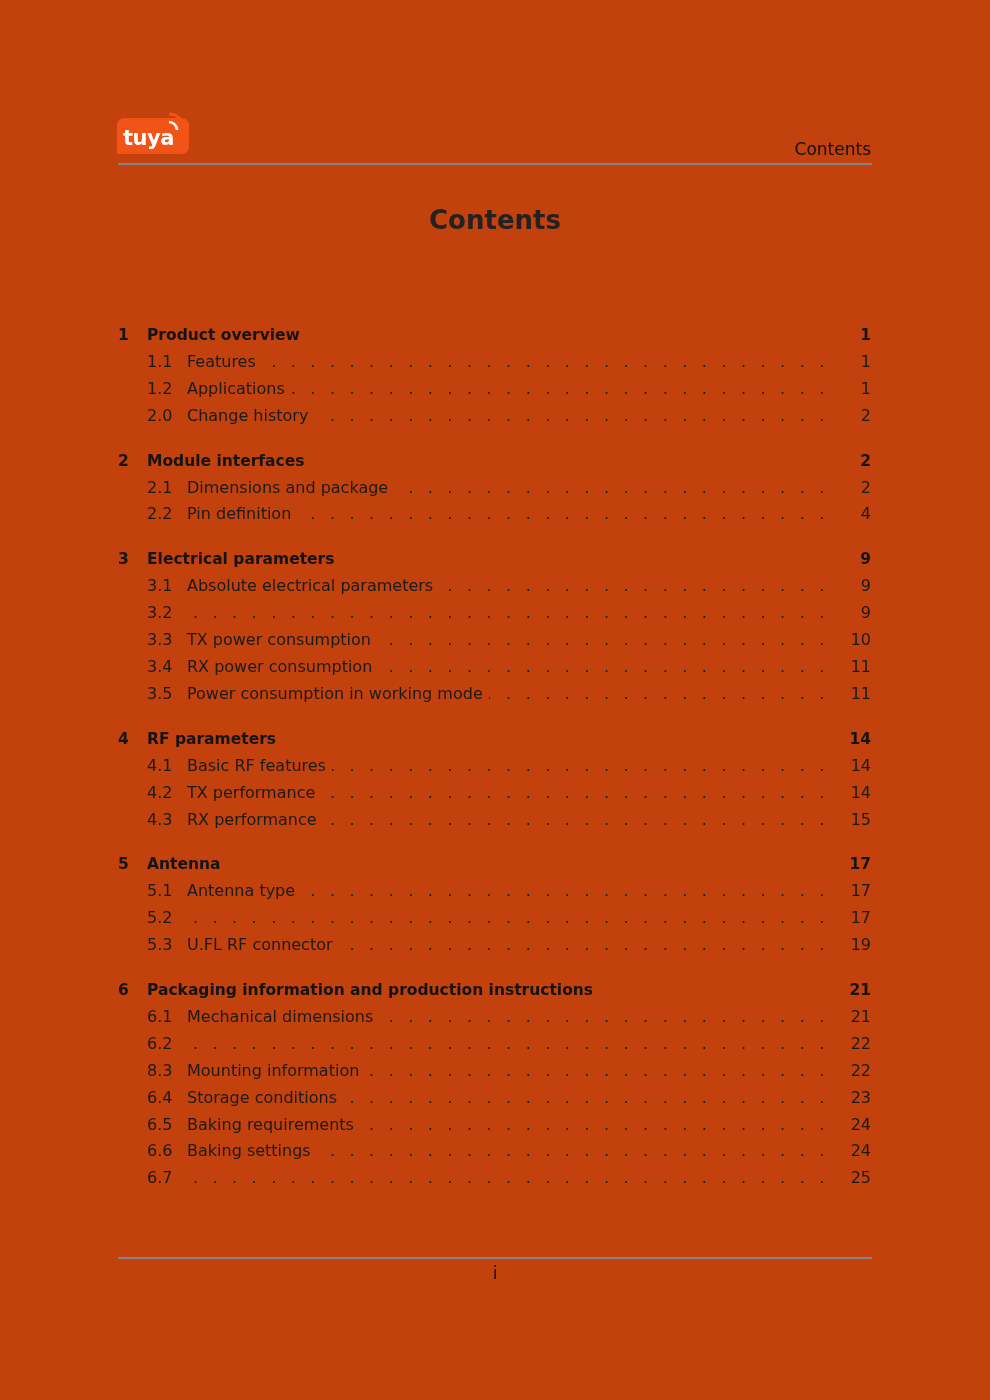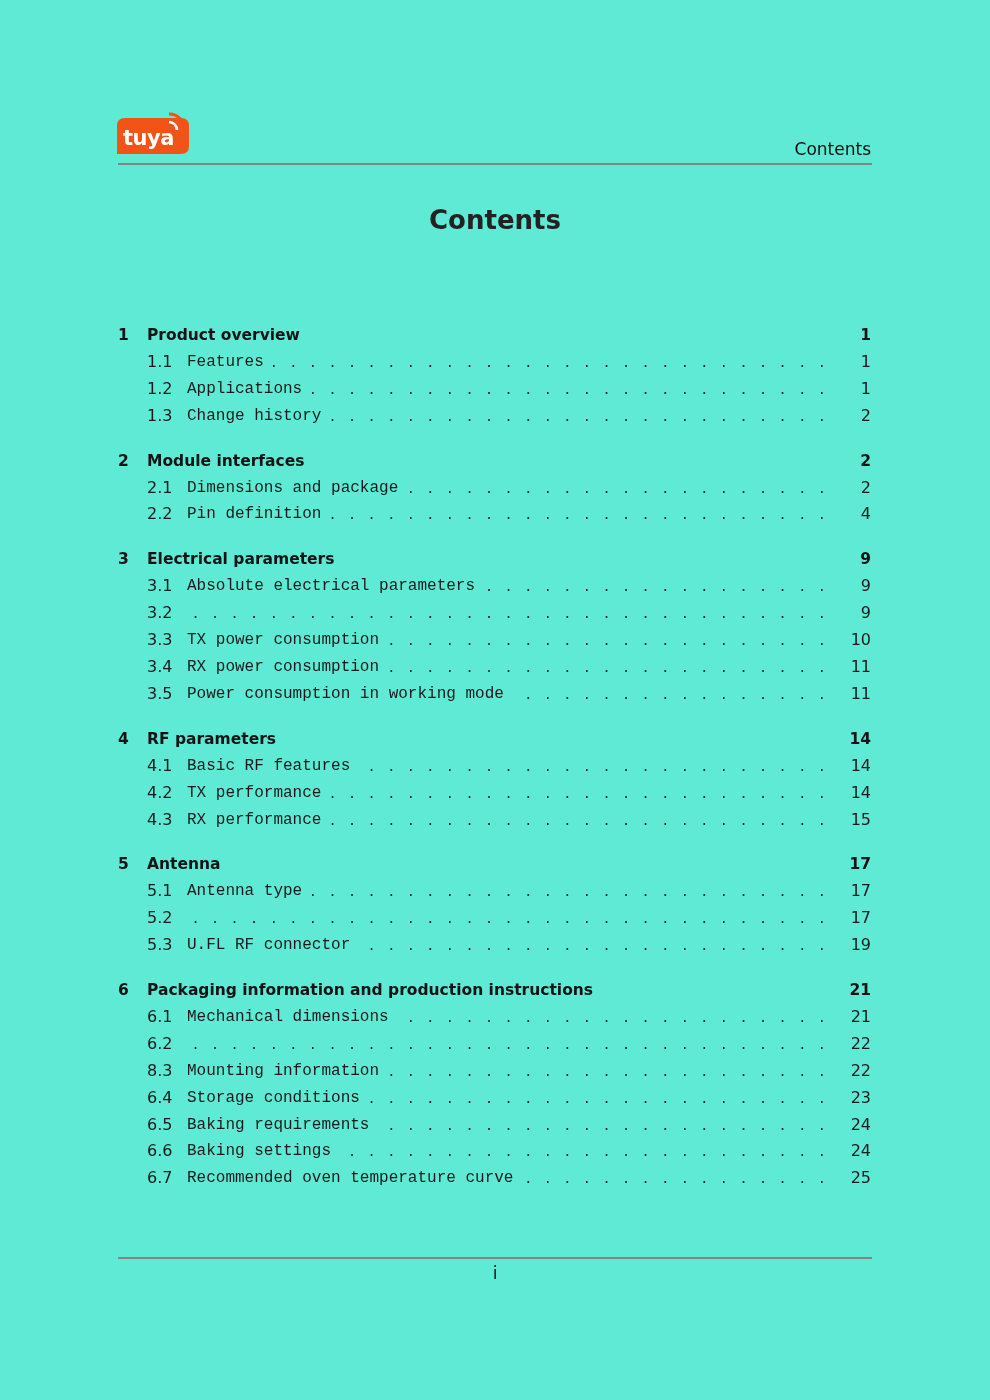--- a/index.html
+++ b/index.html
@@ -1,19 +1,19 @@
 <!DOCTYPE html>
 <html><head>
 <meta charset="utf-8">
 <style>
   html,body{margin:0;padding:0;background:#ffffff;}
   .page{
     position:relative;
     width:990px;height:1400px;
-    background:#5eead4;
+    background:#c2410c;
     font-family:"DejaVu Sans",sans-serif;
     color:#1b1b1b;
     overflow:hidden;
   }
   
   .logo{position:absolute;left:117px;top:112px;width:80px;height:48px;}
   .logo svg{overflow:visible;}
   .header-label{
     position:absolute;top:138px;right:119px;
     font-size:17px;color:#111;line-height:22px;
@@ -31,21 +31,21 @@
   
   .toc{position:absolute;left:118px;right:119px;top:322px;}
   .toc-section + .toc-section{margin-top:18px;}
   .row{display:flex;line-height:26.9px;font-size:16px;white-space:nowrap;}
   .row.head{font-weight:bold;font-size:15.5px;color:#141414;}
   .head .num{flex:none;width:29px;}
   .head .stitle{flex:none;}
   .head .spacer{flex:1 1 auto;}
   .pg{flex:none;width:36px;text-align:right;}
   .item .inum{flex:none;width:40px;margin-left:29px;}
-  .item .ititle{flex:none;font-family:Liberation Mono, monospace;}
+  .item .ititle{flex:none;}
   .leader{
     flex:1 1 auto;position:relative;overflow:hidden;
     margin:0 6px;height:26.9px;
   }
   .dots{
     position:absolute;right:0;top:0;
     white-space:nowrap;letter-spacing:4.7px;color:#222;
   }
   
   .footer-rule{
@@ -96,21 +96,21 @@
   <div class="row item">
     <span class="inum">1.2</span>
     <span class="ititle">Applications</span>
     <span class="leader">
       <span class="dots">. . . . . . . . . . . . . . . . . . . . . . . . . . . . . . . . . . . . . . . .</span>
     </span>
     <span class="pg">1</span>
   </div>
 
   <div class="row item">
-    <span class="inum">1.3</span>
+    <span class="inum">2.0</span>
     <span class="ititle">Change history</span>
     <span class="leader">
       <span class="dots">. . . . . . . . . . . . . . . . . . . . . . . . . . . . . . . . . . . . . . . .</span>
     </span>
     <span class="pg">2</span>
   </div>
 </div>
   </section>
 
   <section class="toc-section">
@@ -324,21 +324,20 @@
     <span class="inum">6.6</span>
     <span class="ititle">Baking settings</span>
     <span class="leader">
       <span class="dots">. . . . . . . . . . . . . . . . . . . . . . . . . . . . . . . . . . . . . . . .</span>
     </span>
     <span class="pg">24</span>
   </div>
 
   <div class="row item">
     <span class="inum">6.7</span>
-    <span class="ititle">Recommended oven temperature curve</span>
     <span class="leader">
       <span class="dots">. . . . . . . . . . . . . . . . . . . . . . . . . . . . . . . . . . . . . . . .</span>
     </span>
     <span class="pg">25</span>
   </div>
 </div>
   </section>
 </div>
 
   <div class="footer-rule"></div>

